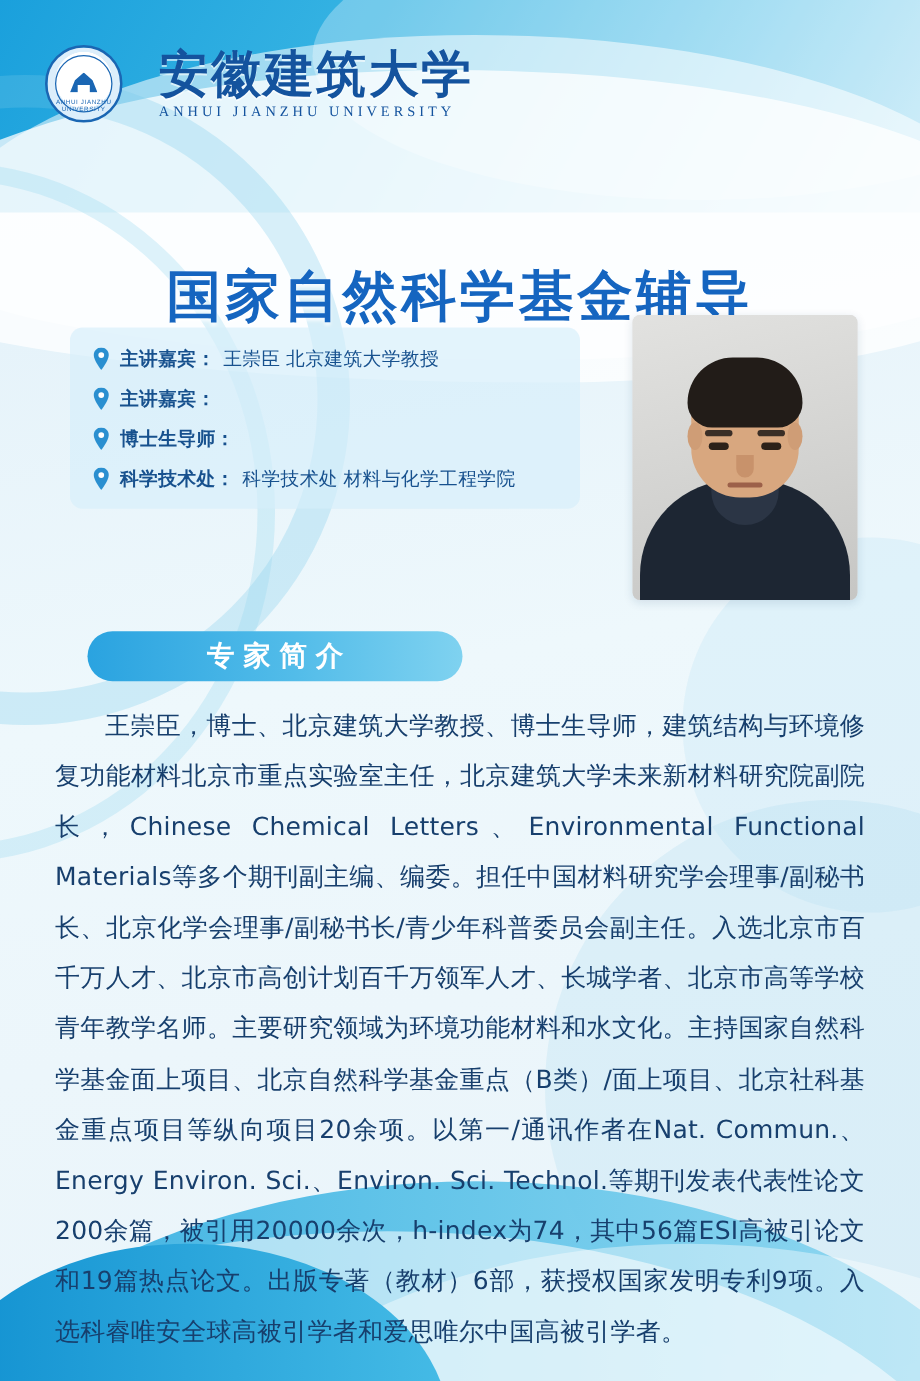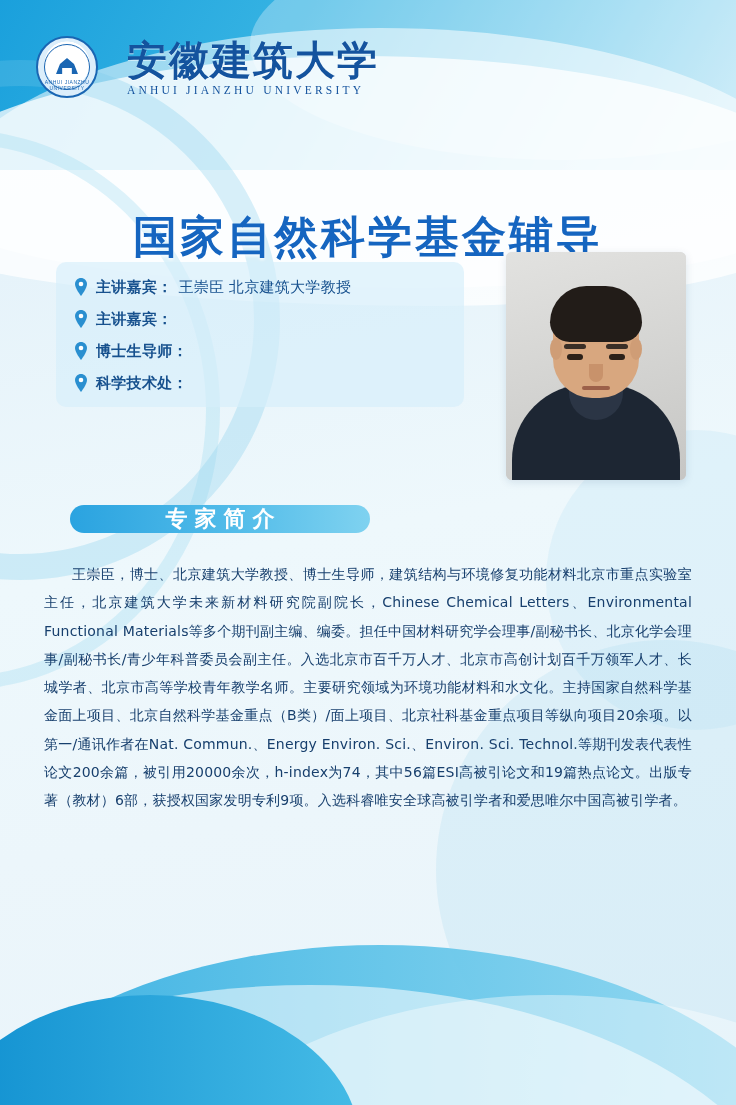--- a/index.html
+++ b/index.html
@@ -313,21 +313,21 @@
     left: 50%; top: 134px;
     transform: translateX(-50%);
     width: 28px; height: 4px;
     background: #9c6049;
     border-radius: 3px;
   }
   
   .section-banner {
     position: absolute;
     left: 70px; top: 505px;
-    width: 300px; height: 28px;
+    width: 300px; height: 40px;
     border-radius: 20px;
     background: linear-gradient(90deg, #2aa3e0 0%, #52bce9 55%, #7fd2f0 100%);
     display: flex;
     align-items: center;
     justify-content: center;
     z-index: 4;
   }
   .section-banner span {
     font-family: "DejaVu Serif", "Liberation Serif", serif;
     font-weight: bold;
@@ -336,21 +336,21 @@
     letter-spacing: 7px;
     text-indent: 7px;
   }
   
   .bio {
     position: absolute;
     left: 44px; top: 560px;
     width: 648px;
     z-index: 4;
     font-family: "DejaVu Sans", "Liberation Sans", sans-serif;
-    font-size: 14px;
+    font-size: 20px;
     line-height: 2.02;
     color: #173f6d;
     text-align: justify;
     text-justify: inter-ideograph;
     text-indent: 2em;
     letter-spacing: 0.2px;
   }
 </style>
 </head>
 <body>
@@ -405,20 +405,21 @@
       </svg>
       <span class="info-label">博士生导师：</span>
     </div>
 
     <div class="info-row">
       <svg class="pin-icon" viewBox="0 0 14 18">
         <path d="M7 0C3.7 0 1 2.7 1 6c0 4.4 6 12 6 12s6-7.6 6-12c0-3.3-2.7-6-6-6z" fill="#2a8fd0"></path>
         <circle cx="7" cy="6" r="2.3" fill="#ffffff"></circle>
       </svg>
       <span class="info-label">科学技术处：</span>
+      <span class="info-value">科学技术处 材料与化学工程学院</span>
     </div>
 
   </div>
 
   <div class="portrait">
     <div class="p-bg"></div>
     <div class="p-body"></div>
     <div class="p-neck"></div>
     <div class="p-collar"></div>
     <div class="p-head"></div>

